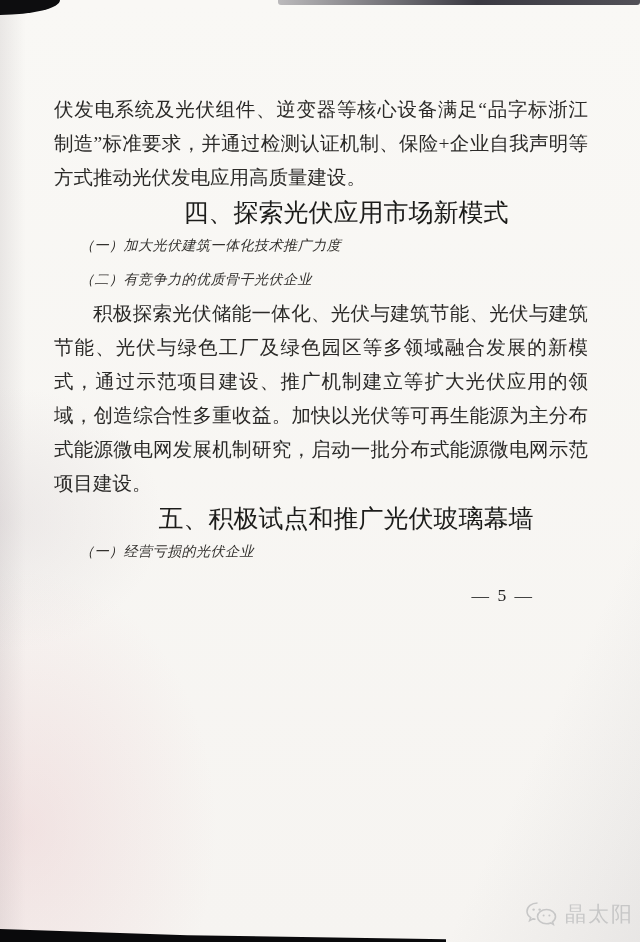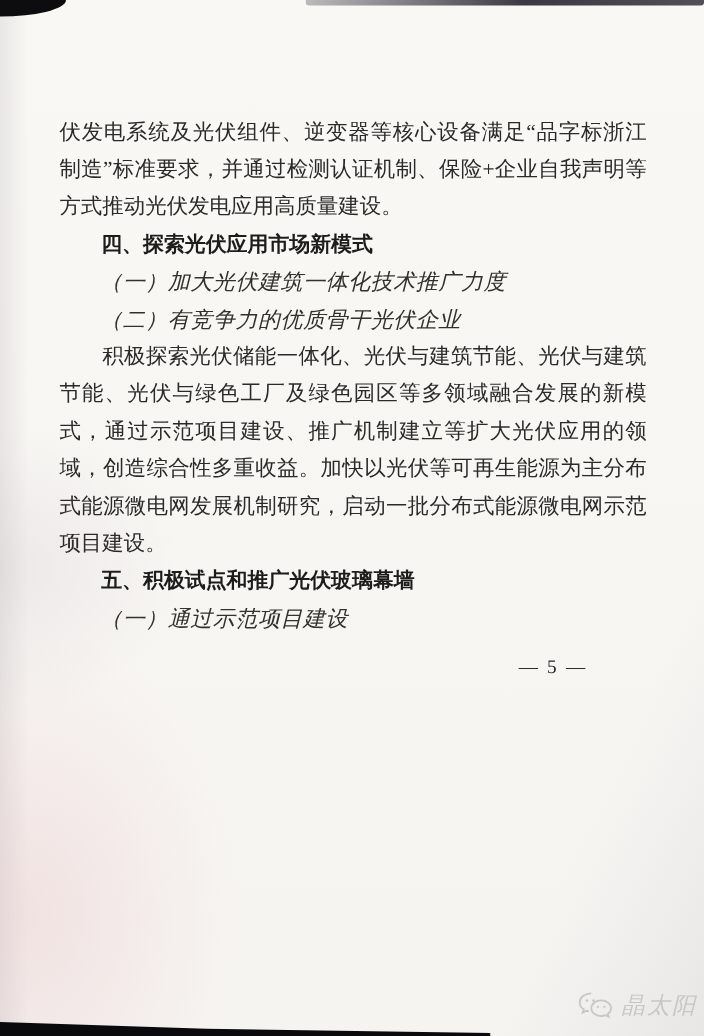--- a/index.html
+++ b/index.html
@@ -28,68 +28,67 @@
     background:#0d0d0f;
     border-bottom-right-radius:100% 100%;
   }
   .artifact-bottom-band{
     position:absolute;bottom:0;left:0;width:446px;height:14px;
     background:#0a0a0c;
     clip-path:polygon(0 8%, 42% 52%, 100% 80%, 100% 100%, 0 100%);
   }
   
   .content{
-    position:absolute;top:104px;left:54px;width:534px;
+    position:absolute;top:93px;left:54px;width:534px;
     font-size:19.5px;line-height:34px;color:#2b2a28;
     text-align:justify;
   }
   .para{margin:0;text-indent:2em;}
   .para.flush{text-indent:0;}
   .heading{
     margin:0;padding-left:2em;
     font-family:"Liberation Sans","DejaVu Sans",sans-serif;
-    font-weight:bold;font-size:19px;color:#1c1c1a;
-    text-align:left;
+    font-weight:normal;font-size:25px;color:#1c1c1a;
+    text-align:center;
   }
   .subheading{
     margin:0;padding-left:1.85em;
-    font-style:italic;font-size:20px;color:#33312e;
+    font-style:italic;font-size:14px;color:#33312e;
     text-align:left;letter-spacing:0.5px;
   }
   .page-number{
     margin-top:9px;text-align:right;padding-right:54px;
     font-size:17.5px;color:#222;letter-spacing:2px;text-indent:0;
   }
   
   .watermark{
     position:absolute;right:6px;bottom:14px;
     display:flex;align-items:center;gap:6px;
     color:#c7c7c7;font-size:21px;letter-spacing:2px;
     font-family:"Liberation Sans","DejaVu Sans",sans-serif;
-    font-style:italic;
   }
   .watermark svg{display:block;}
 </style>
 </head>
 <body>
 
 <div class="page">
 
   <div class="artifact-top-band"></div>
   <div class="artifact-corner-wedge"></div>
   <div class="artifact-bottom-band"></div>
 
   <div class="content">
     <p class="para flush">伏发电系统及光伏组件、逆变器等核心设备满足“品字标浙江制造”标准要求，并通过检测认证机制、保险+企业自我声明等方式推动光伏发电应用高质量建设。</p>
     <p class="heading">四、探索光伏应用市场新模式</p>
     <p class="subheading">（一）加大光伏建筑一体化技术推广力度</p>
     <p class="subheading">（二）有竞争力的优质骨干光伏企业</p>
     <p class="para">积极探索光伏储能一体化、光伏与建筑节能、光伏与建筑节能、光伏与绿色工厂及绿色园区等多领域融合发展的新模式，通过示范项目建设、推广机制建立等扩大光伏应用的领域，创造综合性多重收益。加快以光伏等可再生能源为主分布式能源微电网发展机制研究，启动一批分布式能源微电网示范项目建设。</p>
     <p class="heading">五、积极试点和推广光伏玻璃幕墙</p>
-    <p class="subheading">（一）通过示范项目建设</p>
+    <p class="subheading">（一）经营亏损的光伏企业</p>
     <p class="page-number">— 5 —</p>
   </div>
 
   <div class="watermark">
     <span>
       <svg width="34" height="26" viewBox="0 0 34 26">
         <g fill="none" stroke="#c7c7c7" stroke-width="1.6">
           <path d="M12.5 2 C6.5 2 2 5.8 2 10.3 c0 2.6 1.4 4.8 3.7 6.3 l-1 3 3.2-1.7 c0.8 0.2 1.7 0.4 2.6 0.4"></path>
           <path d="M21.5 8.5 c4.9 0 9 3.1 9 7.1 c0 2.1-1.2 4-3 5.2 l0.8 2.5 -2.7-1.4 c-1.3 0.5-2.7 0.8-4.1 0.8 c-4.9 0-9-3.2-9-7.1 c0-3.9 4.1-7.1 9-7.1 z"></path>
         </g>

